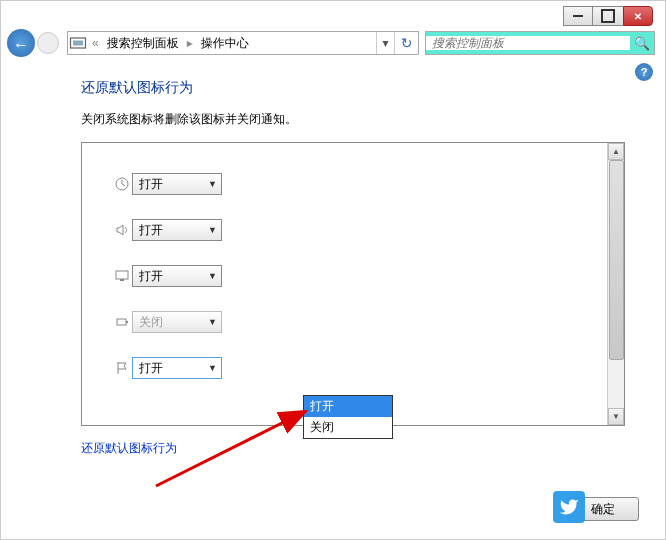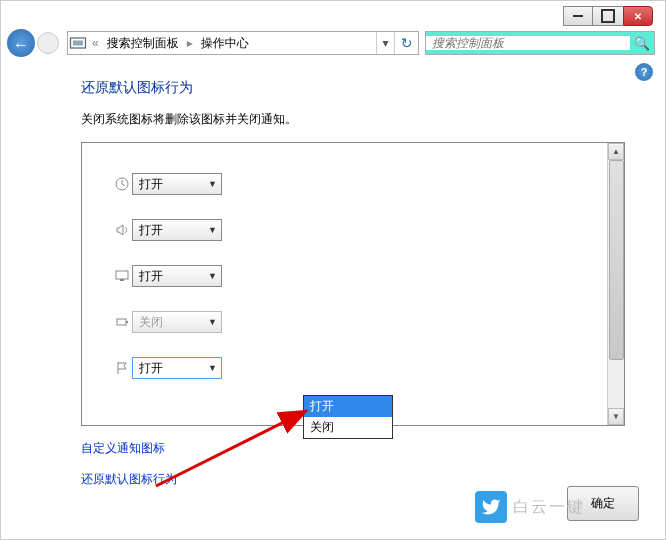--- a/index.html
+++ b/index.html
@@ -53,21 +53,21 @@
 
 .scrollbar { position:absolute; right:0; top:0; bottom:0; width:17px; background:#f0f0f0; border-left:1px solid #ccc; }
 .scroll-btn { height:17px; background:linear-gradient(#f5f5f5,#ddd); border:1px solid #bbb; display:flex; align-items:center; justify-content:center; font-size:8px; color:#555; }
 .scroll-thumb { position:absolute; top:17px; width:15px; height:200px; left:1px; background:linear-gradient(#e0e0e0,#c8c8c8); border:1px solid #aaa; border-radius:2px; }
 .scroll-btn.down { position:absolute; bottom:0; left:0; right:0; }
 
 .link { color:#0033cc; cursor:pointer; margin-top:14px; display:block; }
 
 
 .footer-btns { position:absolute; bottom:18px; right:26px; display:flex; gap:8px; align-items:center; }
-.btn { min-width:72px; height:35px; border:1px solid #888; background:linear-gradient(#f8f8f8,#ddd); display:flex; align-items:center; justify-content:center; padding:0 10px; font-size:12px; border-radius:3px; }
+.btn { min-width:72px; height:24px; border:1px solid #888; background:linear-gradient(#f8f8f8,#ddd); display:flex; align-items:center; justify-content:center; padding:0 10px; font-size:12px; border-radius:3px; }
 
 
 .watermark { position:absolute; bottom:16px; right:80px; display:flex; align-items:center; opacity:0.95; pointer-events:none; }
 .wm-box { width:32px; height:32px; background:#2a9be8; border-radius:4px; display:flex; align-items:center; justify-content:center; color:#fff; font-size:18px; }
 .wm-text { color:#bbb; font-size:16px; margin-left:6px; letter-spacing:2px; }
 
 
 .red-arrow { position:absolute; pointer-events:none; z-index:40; }
 </style>
 </head>
@@ -182,35 +182,33 @@
       <div class="scroll-thumb"></div>
       <div class="scroll-btn down">▼</div>
     </div>
   </div>
 
   <div class="dropdown-list" style="left:222px; top:316px;">
     <div class="sel">打开</div>
     <div>关闭</div>
   </div>
 
-  <a class="link">自定义通知图标</a>
   <a class="link">还原默认图标行为</a>
 </div>
 
 <div class="footer-btns">
   <div class="btn">确定</div>
 </div>
 
 <div class="watermark">
   <div class="wm-box">
     <svg width="20" height="20" viewBox="0 0 24 24">
         <path fill="#fff" d="M23 3a10.9 10.9 0 01-3.14 1.53A4.48 4.48 0 0012 8v1A10.66 10.66 0 013 4s-4 9 5 13a11.64 11.64 0 01-7 2c9 5 20 0 20-11.5a4.5 4.5 0 00-.08-.83A7.72 7.72 0 0023 3z"></path>
       </svg>
   </div>
-  <span class="wm-text">白云一键</span>
 </div>
 
 <svg class="red-arrow" style="left:150px; top:400px;" width="180" height="90">
   <defs>
       <marker id="ah" markerWidth="10" markerHeight="8" refX="9" refY="4" orient="auto">
         <path d="M0 0L10 4L0 8z" fill="#d00"></path>
       </marker>
     </defs>
   <line x1="5" y1="85" x2="155" y2="10" stroke="#d00" stroke-width="3" marker-end="url(#ah)"></line>
 </svg>

